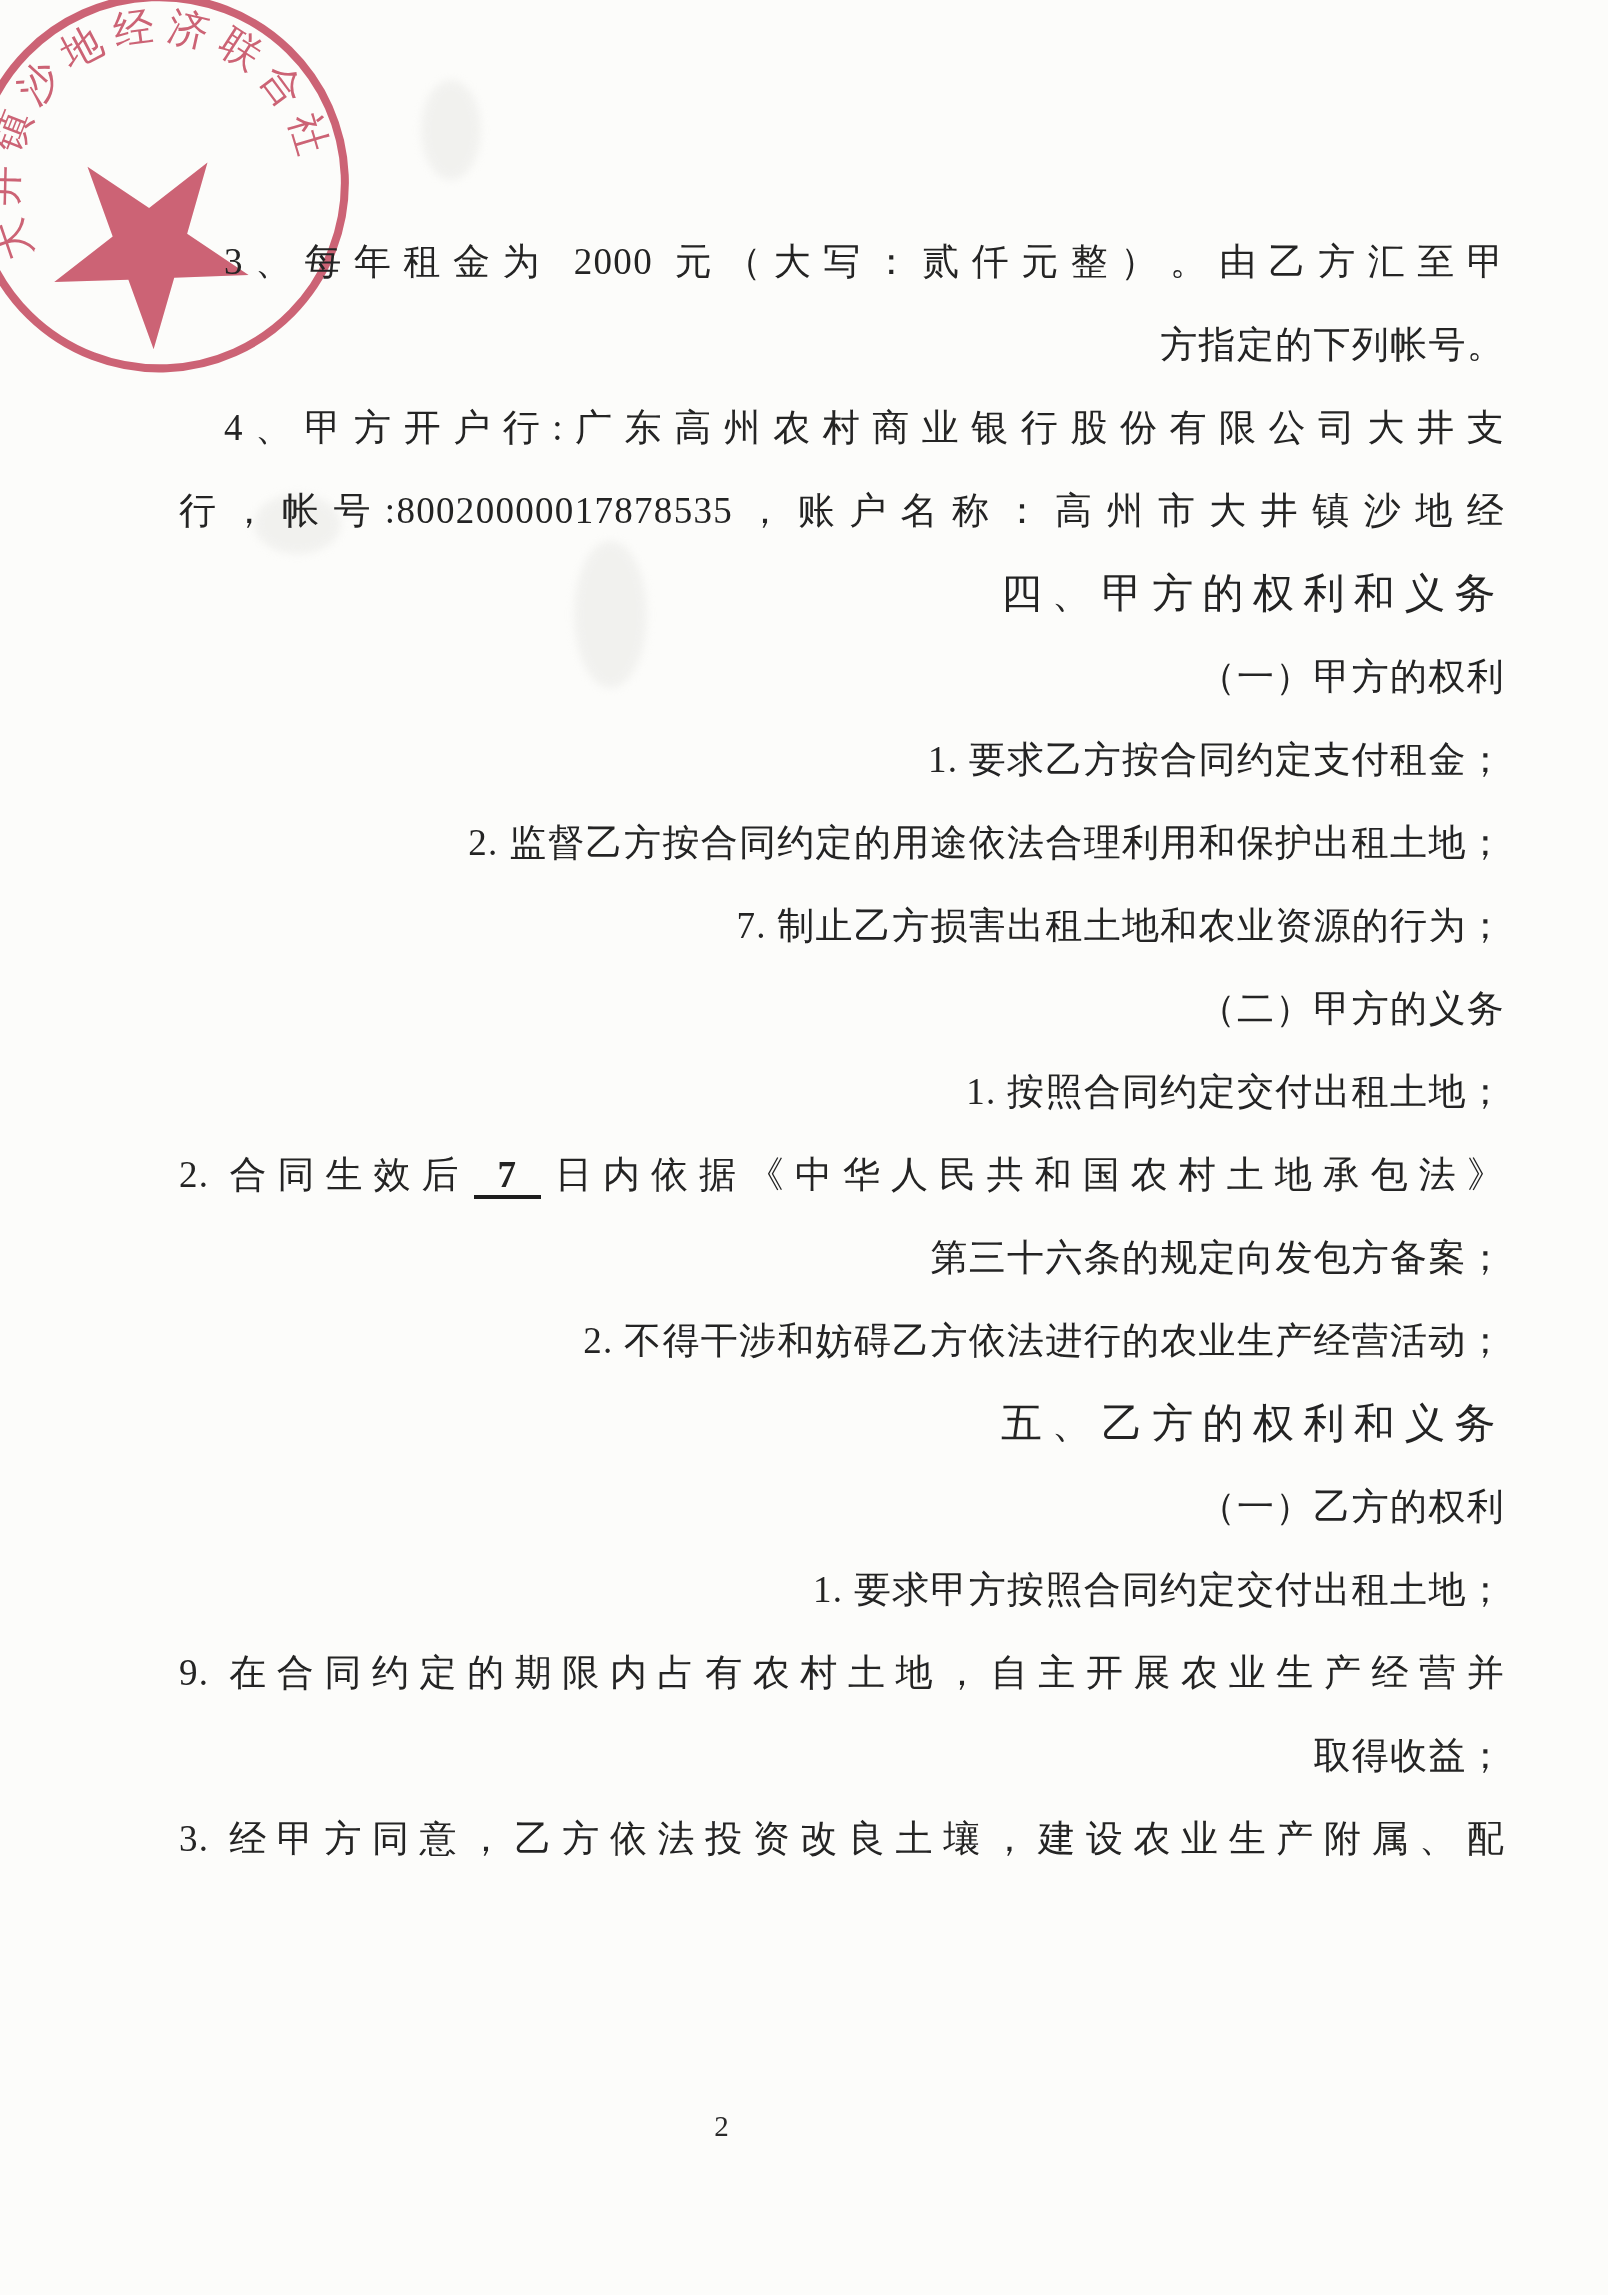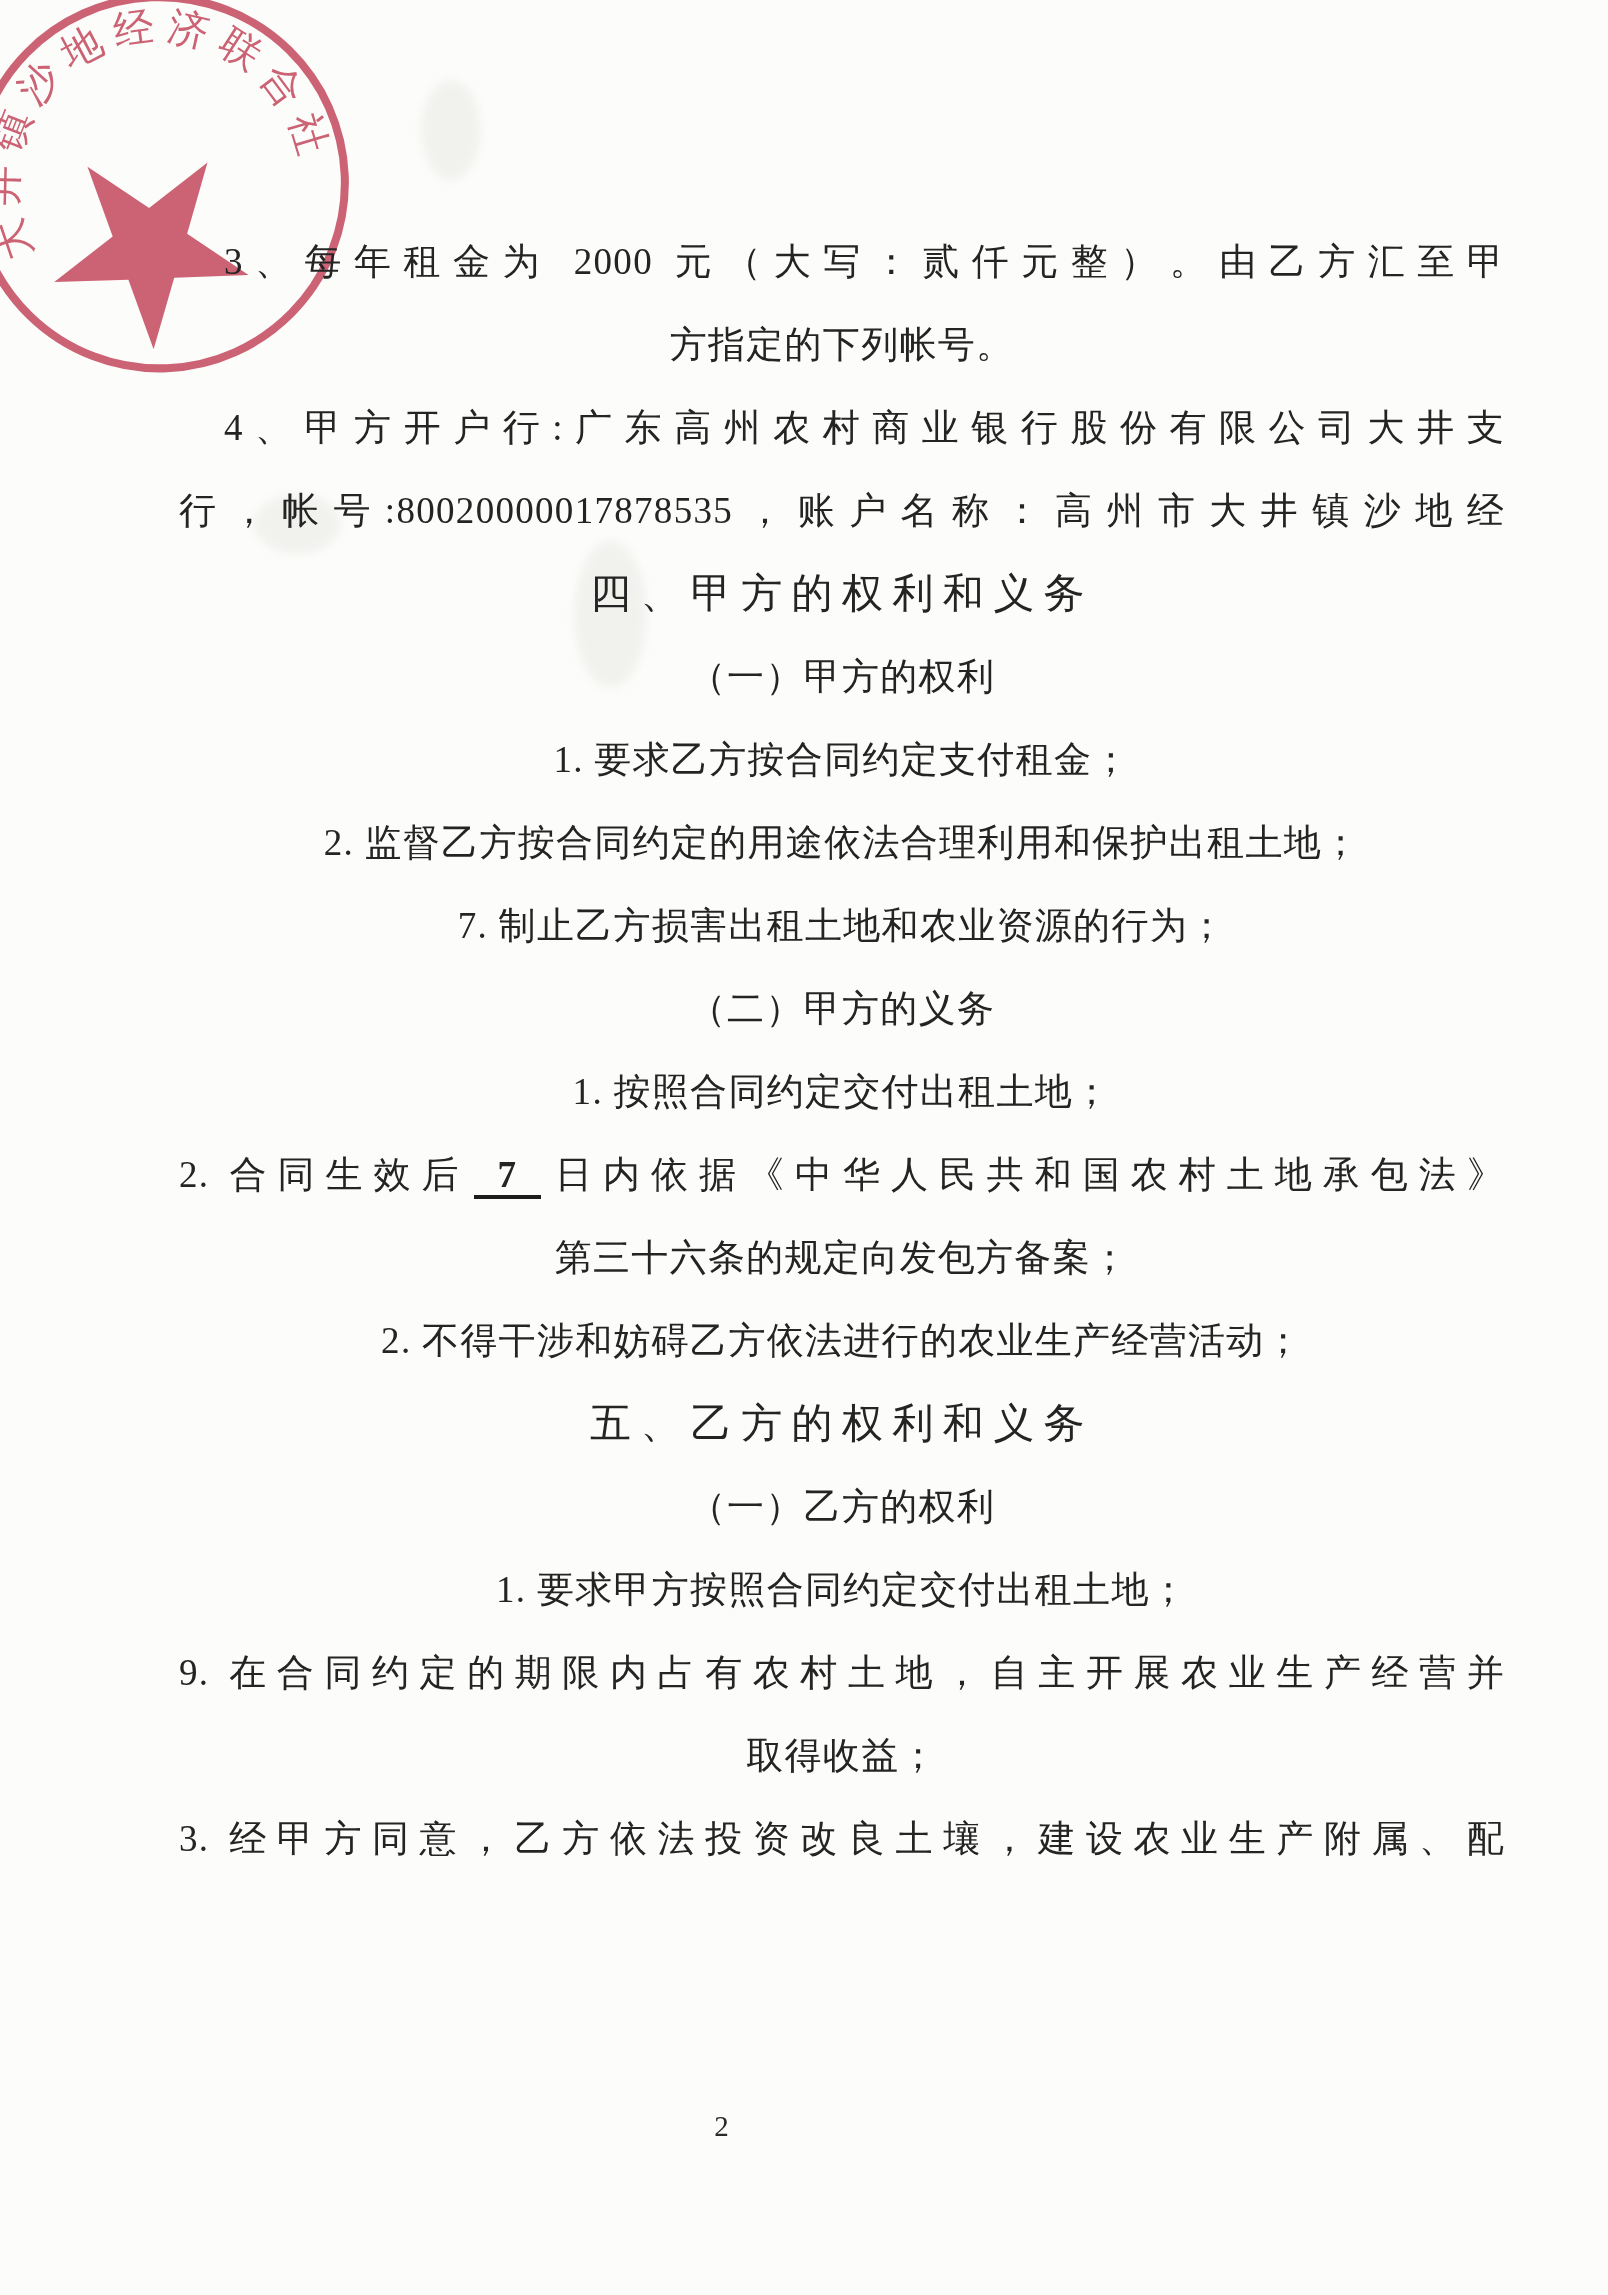--- a/index.html
+++ b/index.html
@@ -18,21 +18,21 @@
   
   .seal{position:absolute;left:-53px;top:-41px;opacity:.88;pointer-events:none;}
   
   .doc-body{
     position:absolute;left:179px;top:220px;width:1326px;
   }
   .line{
     height:83px;line-height:83px;
     font-size:37px;letter-spacing:1.3px;
     white-space:nowrap;
-    text-align:center;
+    text-align:right;
   }
   .line.stretch{
     white-space:normal;
     text-align:justify;
     text-align-last:justify;
     text-justify:inter-character;
   }
   .line.indent{padding-left:45px;}
   .line.heading{
     font-weight:400;font-size:41px;letter-spacing:9.4px;

